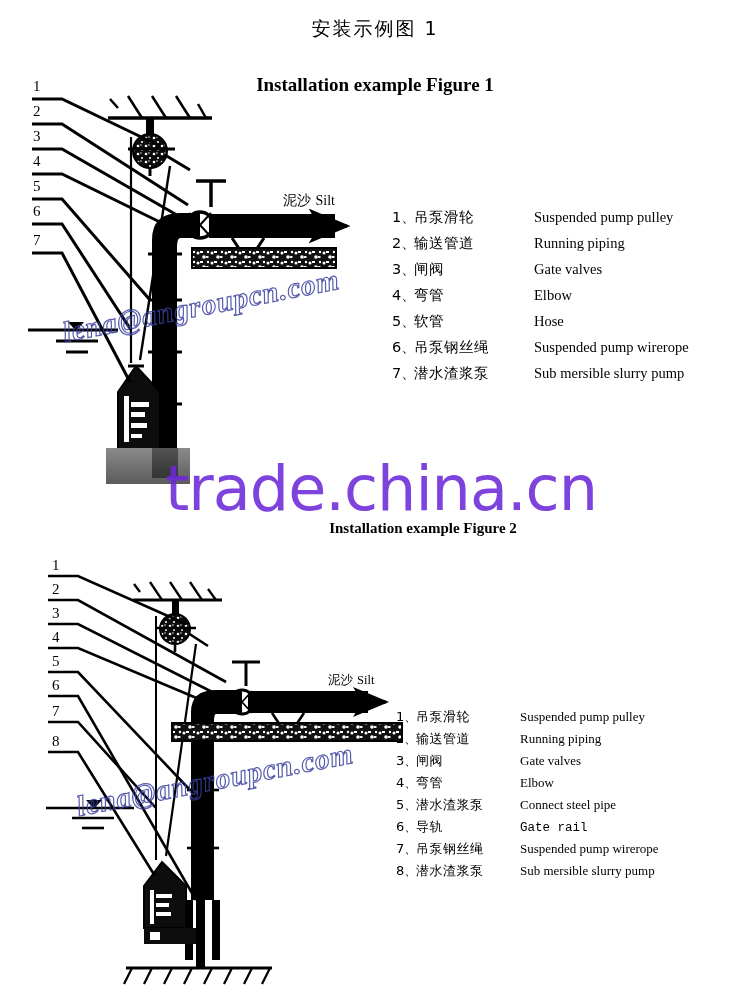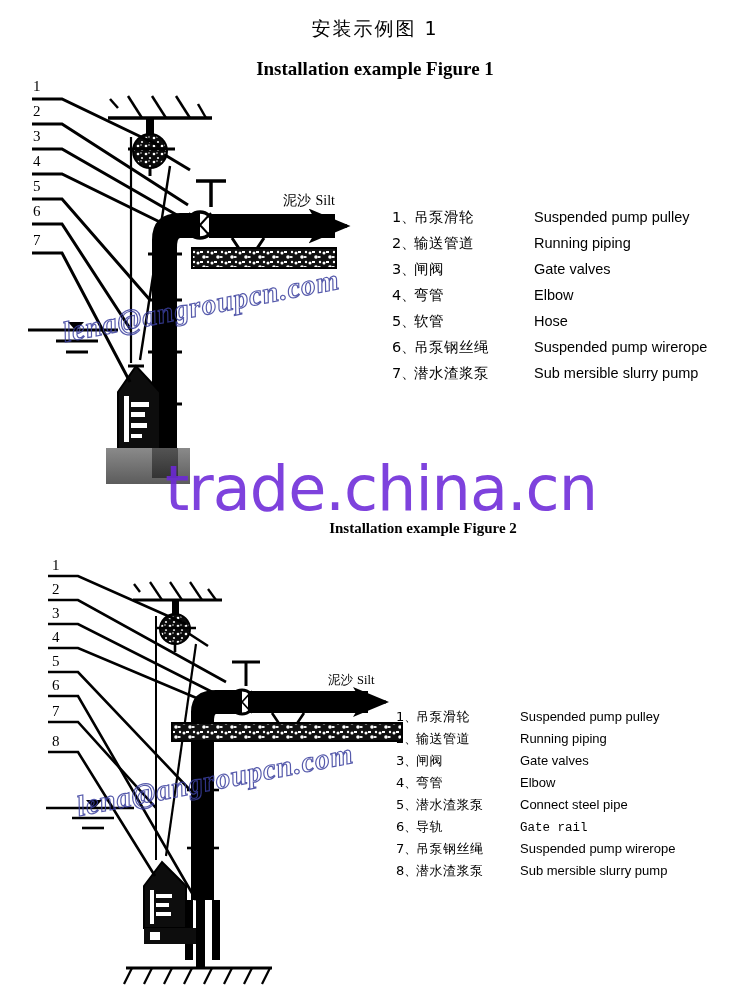--- a/index.html
+++ b/index.html
@@ -27,21 +27,21 @@
     position: absolute;
     left: 0; top: 16px;
     width: 750px;
     text-align: center;
     font-size: 19px;
     letter-spacing: 2px;
     font-family: "DejaVu Sans", "Liberation Sans", sans-serif;
   }
   .title-en-1 {
     position: absolute;
-    left: 0; top: 58px;
+    left: 0; top: 74px;
     width: 750px;
     text-align: center;
     font-size: 19px;
     font-weight: bold;
     font-family: "Liberation Serif", "DejaVu Serif", serif;
   }
   .title-en-2 {
     position: absolute;
     left: 0; top: 520px;
     width: 750px;
@@ -73,21 +73,21 @@
   }
   #legend-1 .legend-num { width: 22px; }
   #legend-2 .legend-num { width: 20px; }
 
   .legend-cn {
     font-family: Liberation Mono, monospace;
   }
   #legend-1 .legend-cn { width: 120px; letter-spacing: 0.5px; }
   #legend-2 .legend-cn { width: 104px; letter-spacing: 0.5px; }
 
-  .legend-en { font-family: Liberation Sans, sans-serif; }
+  .legend-en { font-family: Liberation Serif, serif; }
   .legend-en.mono { font-family: "Liberation Mono", "DejaVu Sans Mono", monospace; font-size: 12.5px; }
 
   
   .silt-label {
     position: absolute;
     font-size: 14px;
     white-space: nowrap;
     font-family: "DejaVu Sans", "Liberation Sans", sans-serif;
   }
   .silt-label .en {

